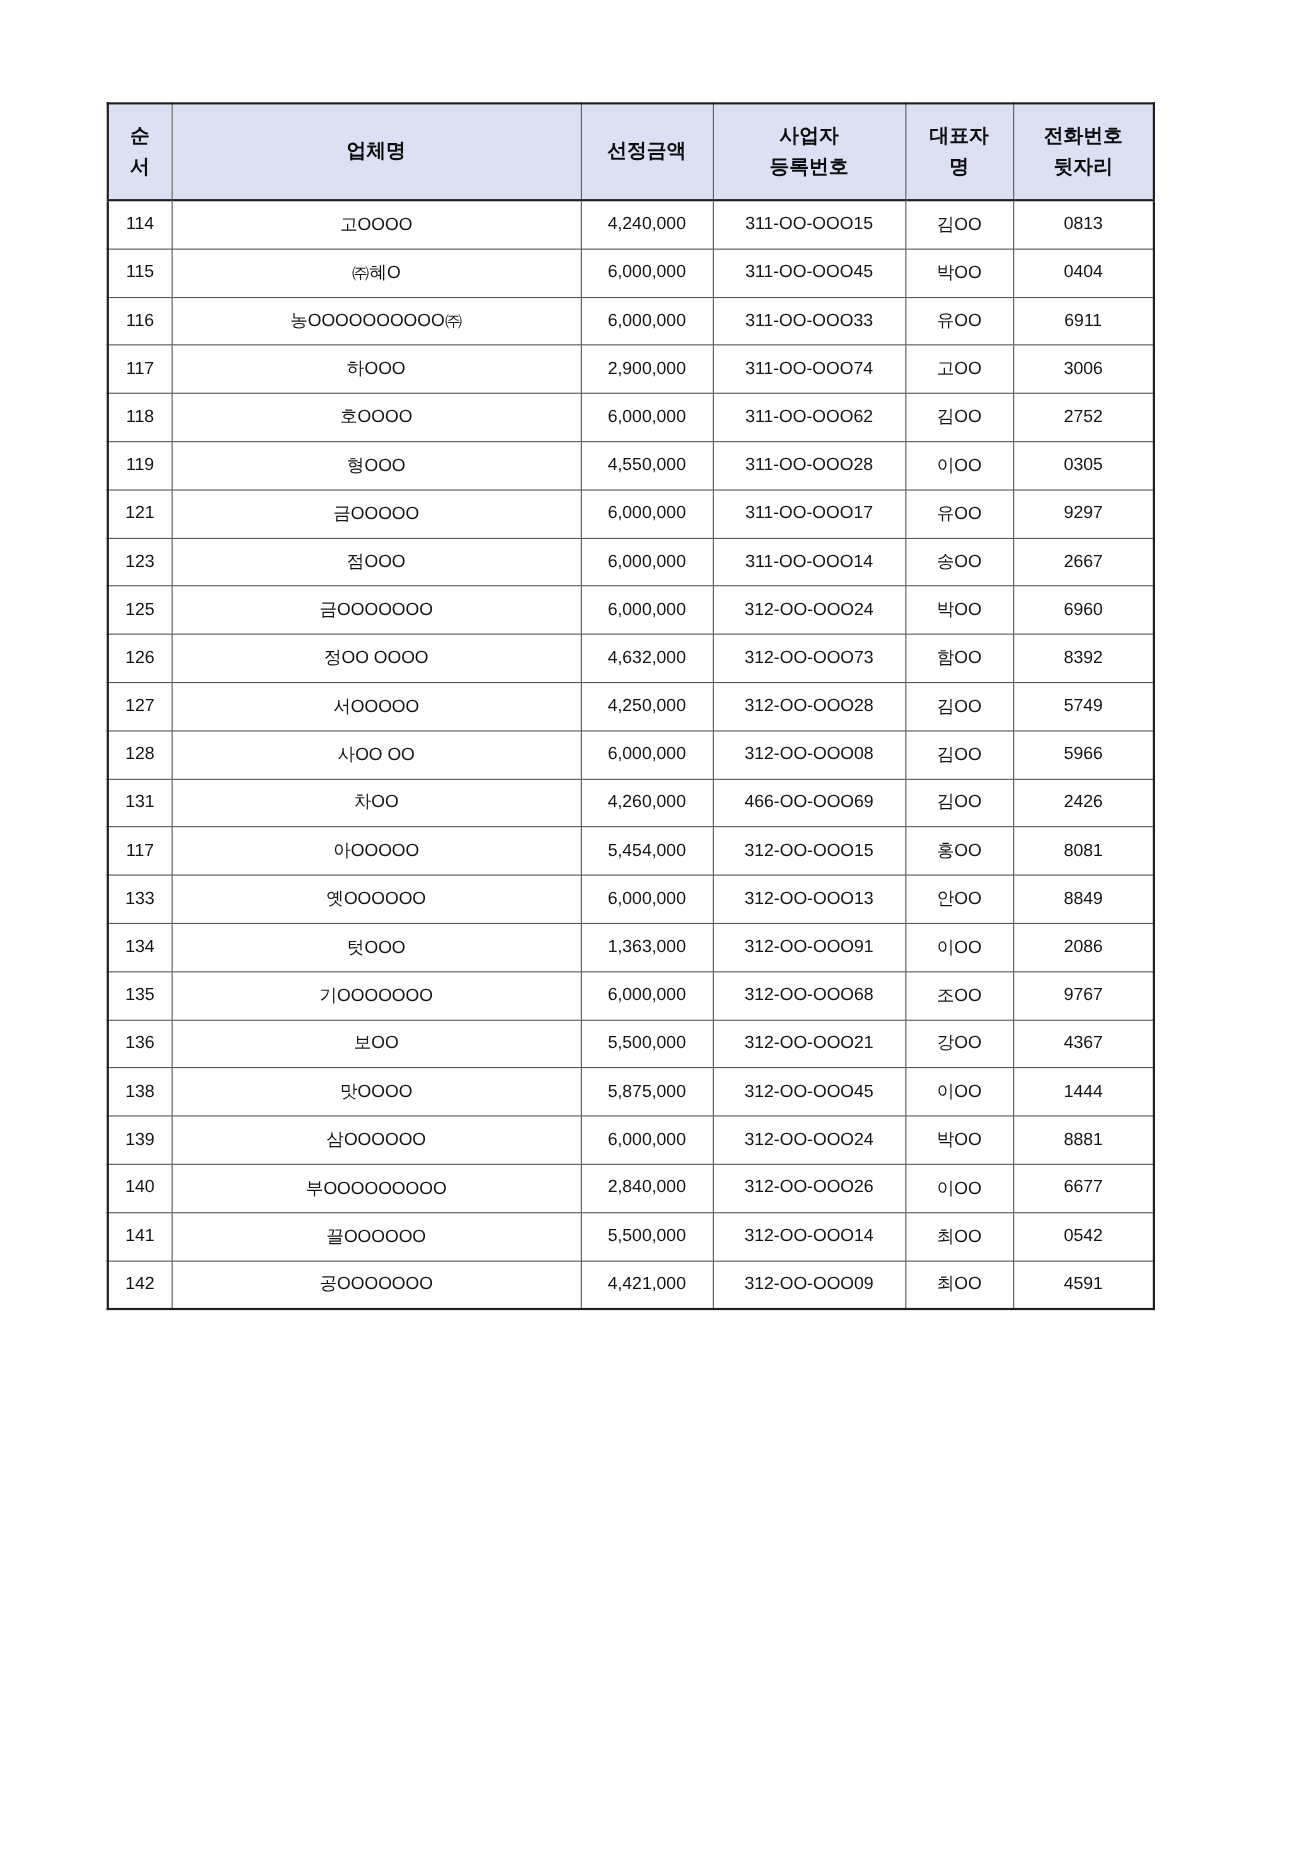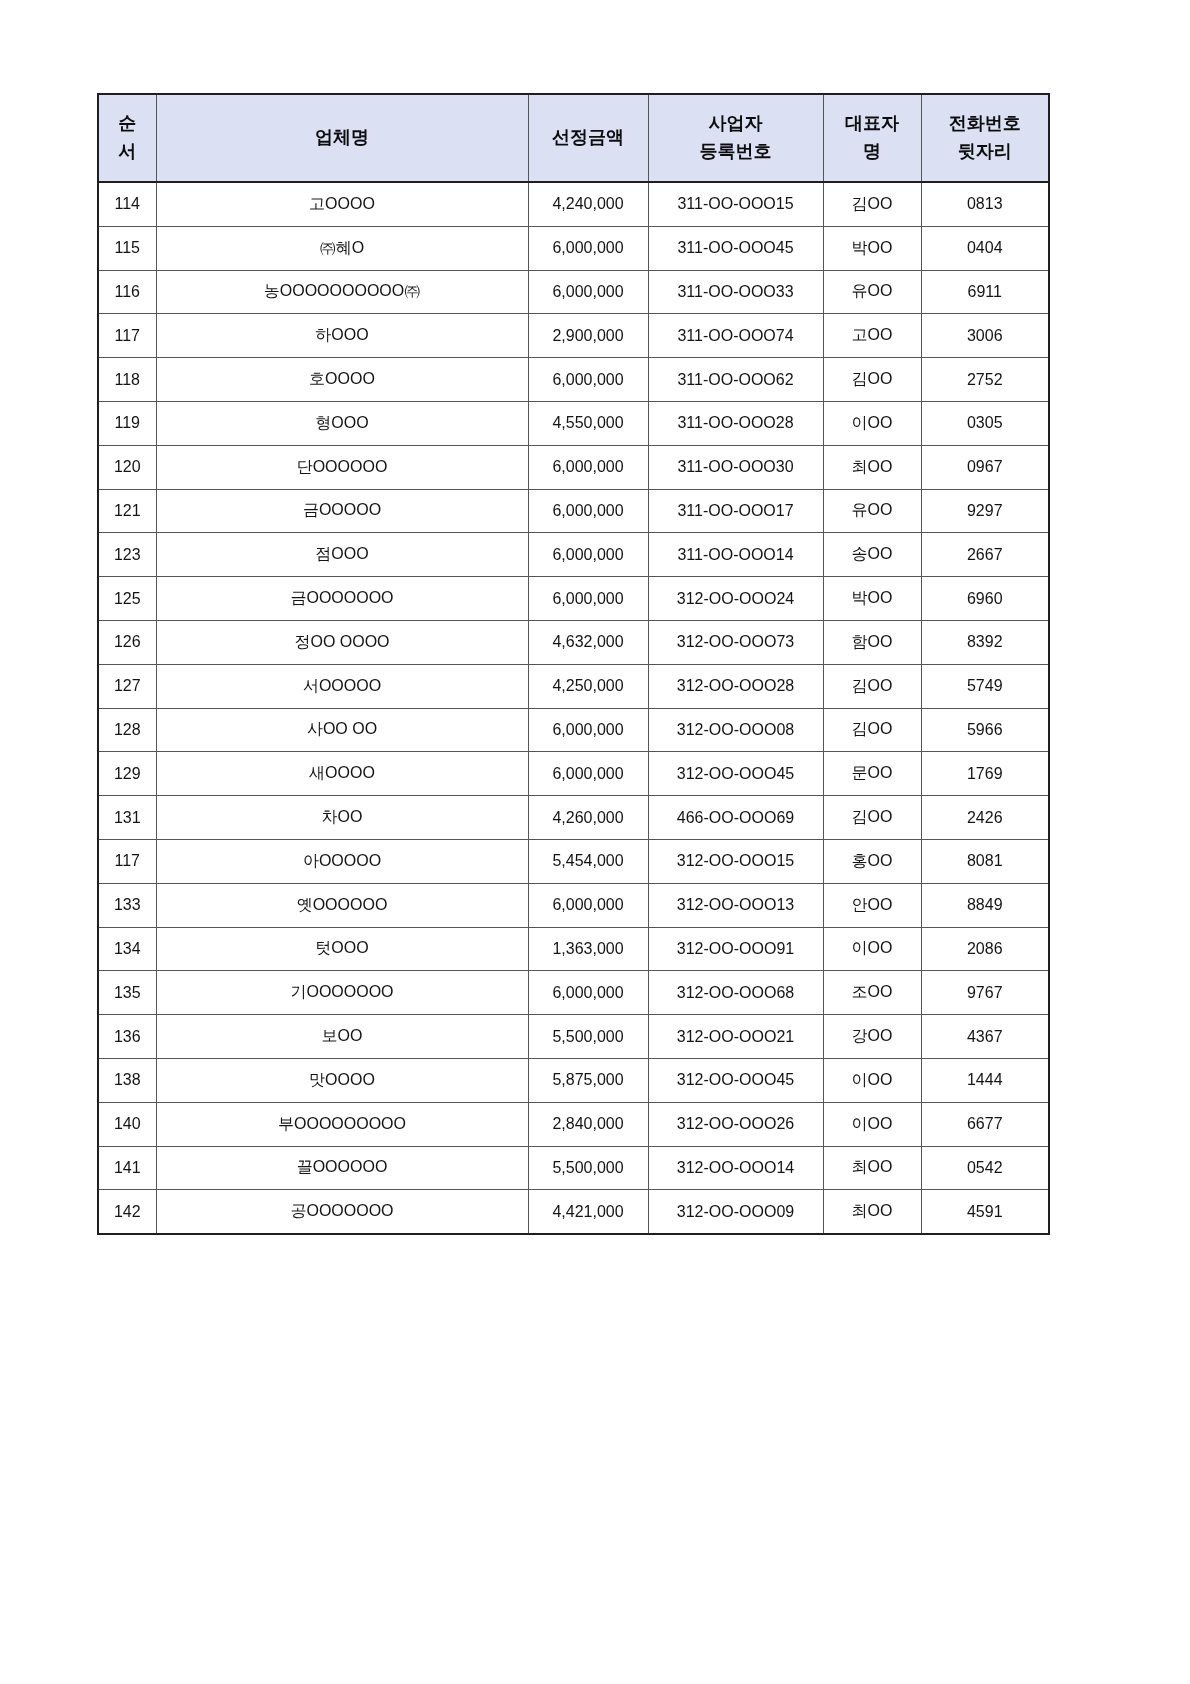--- a/index.html
+++ b/index.html
@@ -144,28 +144,20 @@
           </tr>
           <tr>
             <td>119</td>
             <td>형OOO</td>
             <td>4,550,000</td>
             <td>311-OO-OOO28</td>
             <td>이OO</td>
             <td>0305</td>
           </tr>
           <tr>
-            <td>120</td>
-            <td>단OOOOOO</td>
-            <td>6,000,000</td>
-            <td>311-OO-OOO30</td>
-            <td>최OO</td>
-            <td>0967</td>
-          </tr>
-          <tr>
             <td>121</td>
             <td>금OOOOO</td>
             <td>6,000,000</td>
             <td>311-OO-OOO17</td>
             <td>유OO</td>
             <td>9297</td>
           </tr>
           <tr>
             <td>123</td>
             <td>점OOO</td>
@@ -200,28 +192,20 @@
           </tr>
           <tr>
             <td>128</td>
             <td>사OO OO</td>
             <td>6,000,000</td>
             <td>312-OO-OOO08</td>
             <td>김OO</td>
             <td>5966</td>
           </tr>
           <tr>
-            <td>129</td>
-            <td>새OOOO</td>
-            <td>6,000,000</td>
-            <td>312-OO-OOO45</td>
-            <td>문OO</td>
-            <td>1769</td>
-          </tr>
-          <tr>
             <td>131</td>
             <td>차OO</td>
             <td>4,260,000</td>
             <td>466-OO-OOO69</td>
             <td>김OO</td>
             <td>2426</td>
           </tr>
           <tr>
             <td>117</td>
             <td>아OOOOO</td>
@@ -264,20 +248,28 @@
           </tr>
           <tr>
             <td>138</td>
             <td>맛OOOO</td>
             <td>5,875,000</td>
             <td>312-OO-OOO45</td>
             <td>이OO</td>
             <td>1444</td>
           </tr>
           <tr>
+            <td>139</td>
+            <td>삼OOOOOO</td>
+            <td>6,000,000</td>
+            <td>312-OO-OOO24</td>
+            <td>박OO</td>
+            <td>8881</td>
+          </tr>
+          <tr>
             <td>140</td>
             <td>부OOOOOOOOO</td>
             <td>2,840,000</td>
             <td>312-OO-OOO26</td>
             <td>이OO</td>
             <td>6677</td>
           </tr>
           <tr>
             <td>141</td>
             <td>끌OOOOOO</td>

